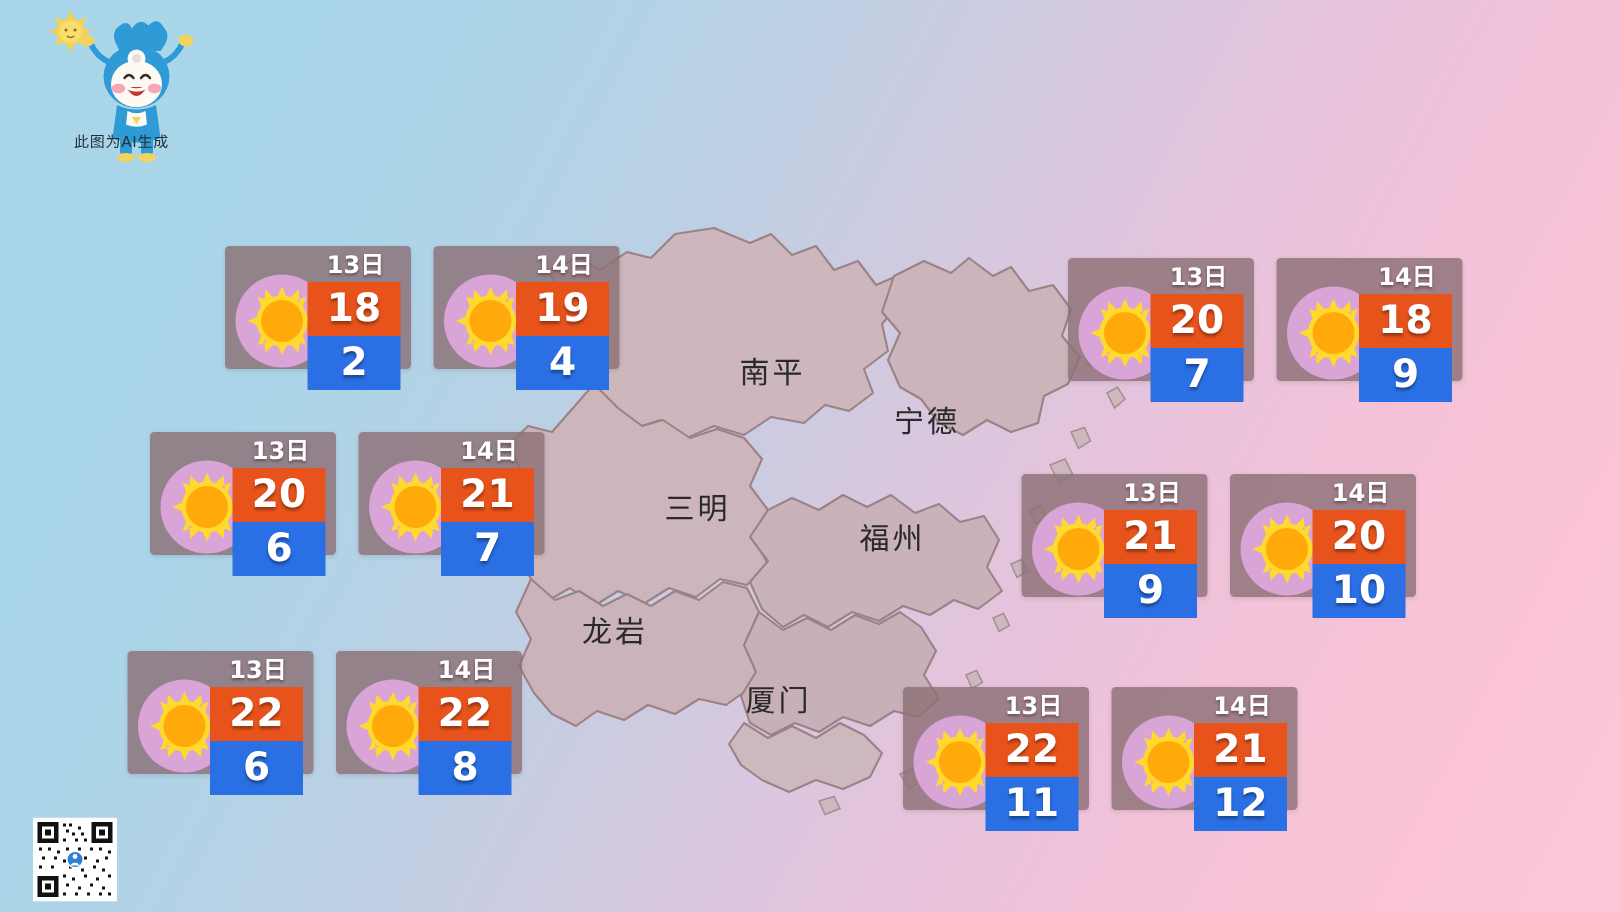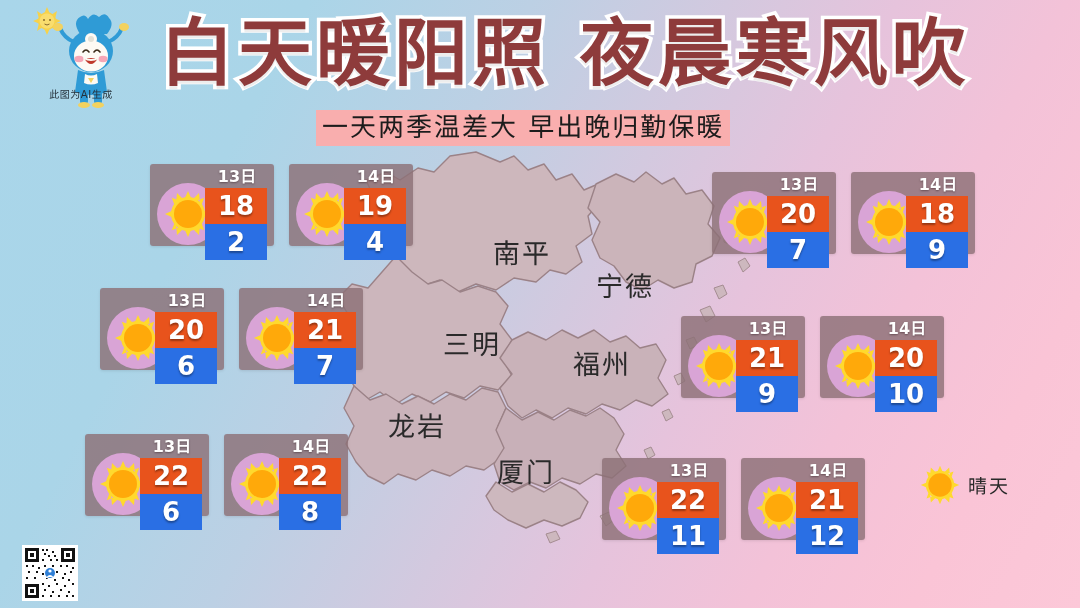--- a/index.html
+++ b/index.html
@@ -19,21 +19,21 @@
         #d3c9df 52%,
         #e6c3dc 64%,
         #f3c2d8 76%,
         #fac4d6 88%,
         #fcc8d8 100%);
   }
   
   #map-layer{position:absolute;left:300px;top:150px;width:500px;height:430px;}
   #map-layer svg{display:block;width:100%;height:100%;}
   .map-label{
-    position:absolute;color:#2a2a2a;font-size:27px;font-weight:400;
+    position:absolute;color:#2a2a2a;font-size:20px;font-weight:400;
     font-family:"DejaVu Sans","Liberation Sans",sans-serif;
     letter-spacing:2px;white-space:nowrap;
   }
   
   #mascot-block{position:absolute;left:22px;top:4px;width:118px;height:104px;}
   #mascot-caption{
     position:absolute;left:22px;top:86px;width:118px;text-align:center;
     font-size:10px;color:#24303a;font-family:"DejaVu Sans",sans-serif;
     letter-spacing:.5px;
   }
@@ -195,24 +195,20 @@
       <path d="M66 74 l3 5 l3 -5 Z" fill="#f3d25f"></path>
 
       <rect x="58" y="87" width="8" height="13" rx="3" fill="#2f9bd6"></rect>
       <rect x="72" y="87" width="8" height="13" rx="3" fill="#2f9bd6"></rect>
       <ellipse cx="62" cy="101" rx="6" ry="3" fill="#f3d25f"></ellipse>
       <ellipse cx="76" cy="101" rx="6" ry="3" fill="#f3d25f"></ellipse>
     </svg>
   </div>
   <div id="mascot-caption">此图为AI生成</div>
 
-  <div id="title-main">
-    <span>白天暖阳照  夜晨寒风吹</span>
-  </div>
-  <div id="subtitle">一天两季温差大  早出晚归勤保暖</div>
 
   <div id="cards-host">
       <div class="wcard" style="left: 150px; top: 164px;">
         <div class="sun-disc">
           <div class="sun"><svg viewBox="0 0 48 48" xmlns="http://www.w3.org/2000/svg">
               <g fill="#ffd92e">
                 <circle cx="24" cy="24" r="17"></circle>
                 <path d="M24 1 l4 9 h-8 Z M24 47 l4 -9 h-8 Z M1 24 l9 4 v-8 Z M47 24 l-9 4 v-8 Z M7.8 7.8 l9.2 3.4 l-5.8 5.8 Z M40.2 7.8 l-3.4 9.2 l-5.8 -5.8 Z M7.8 40.2 l3.4 -9.2 l5.8 5.8 Z M40.2 40.2 l-9.2 -3.4 l5.8 -5.8 Z M13 3 l7 7 l-8 3 Z M35 3 l-7 7 l8 3 Z M13 45 l7 -7 l-8 -3 Z M35 45 l-7 -7 l8 -3 Z"></path>
               </g>
               <circle cx="24" cy="24" r="14" fill="#ffa90a"></circle>
@@ -371,35 +367,20 @@
               </g>
               <circle cx="24" cy="24" r="14" fill="#ffa90a"></circle>
             </svg></div>
         </div>
         <div class="day">14日</div>
         <div class="thi">21</div>
         <div class="tlo">12</div>
       </div>
     </div>
 
-  <div id="legend">
-    <div class="lsun">
-      <svg viewBox="0 0 48 48" xmlns="http://www.w3.org/2000/svg">
-        <g fill="#ffd92e">
-          <circle cx="24" cy="24" r="17"></circle>
-          <path d="M24 1 l4 9 h-8 Z M24 47 l4 -9 h-8 Z M1 24 l9 4 v-8 Z M47 24 l-9 4 v-8 Z
-                   M7.8 7.8 l9.2 3.4 l-5.8 5.8 Z M40.2 7.8 l-3.4 9.2 l-5.8 -5.8 Z
-                   M7.8 40.2 l3.4 -9.2 l5.8 5.8 Z M40.2 40.2 l-9.2 -3.4 l5.8 -5.8 Z
-                   M13 3 l7 7 l-8 3 Z M35 3 l-7 7 l8 3 Z M13 45 l7 -7 l-8 -3 Z M35 45 l-7 -7 l8 -3 Z"></path>
-        </g>
-        <circle cx="24" cy="24" r="14" fill="#ffa90a"></circle>
-      </svg>
-    </div>
-    <div class="ltext">晴天</div>
-  </div>
 
   <div id="qr">
     <svg viewBox="0 0 56 56" xmlns="http://www.w3.org/2000/svg">
       <rect width="56" height="56" fill="#ffffff"></rect>
       <g fill="#111111">
         <rect x="3" y="3" width="14" height="14"></rect>
           <rect x="39" y="3" width="14" height="14"></rect>
         <rect x="3" y="39" width="14" height="14"></rect>
       </g>
       <g fill="#ffffff">

